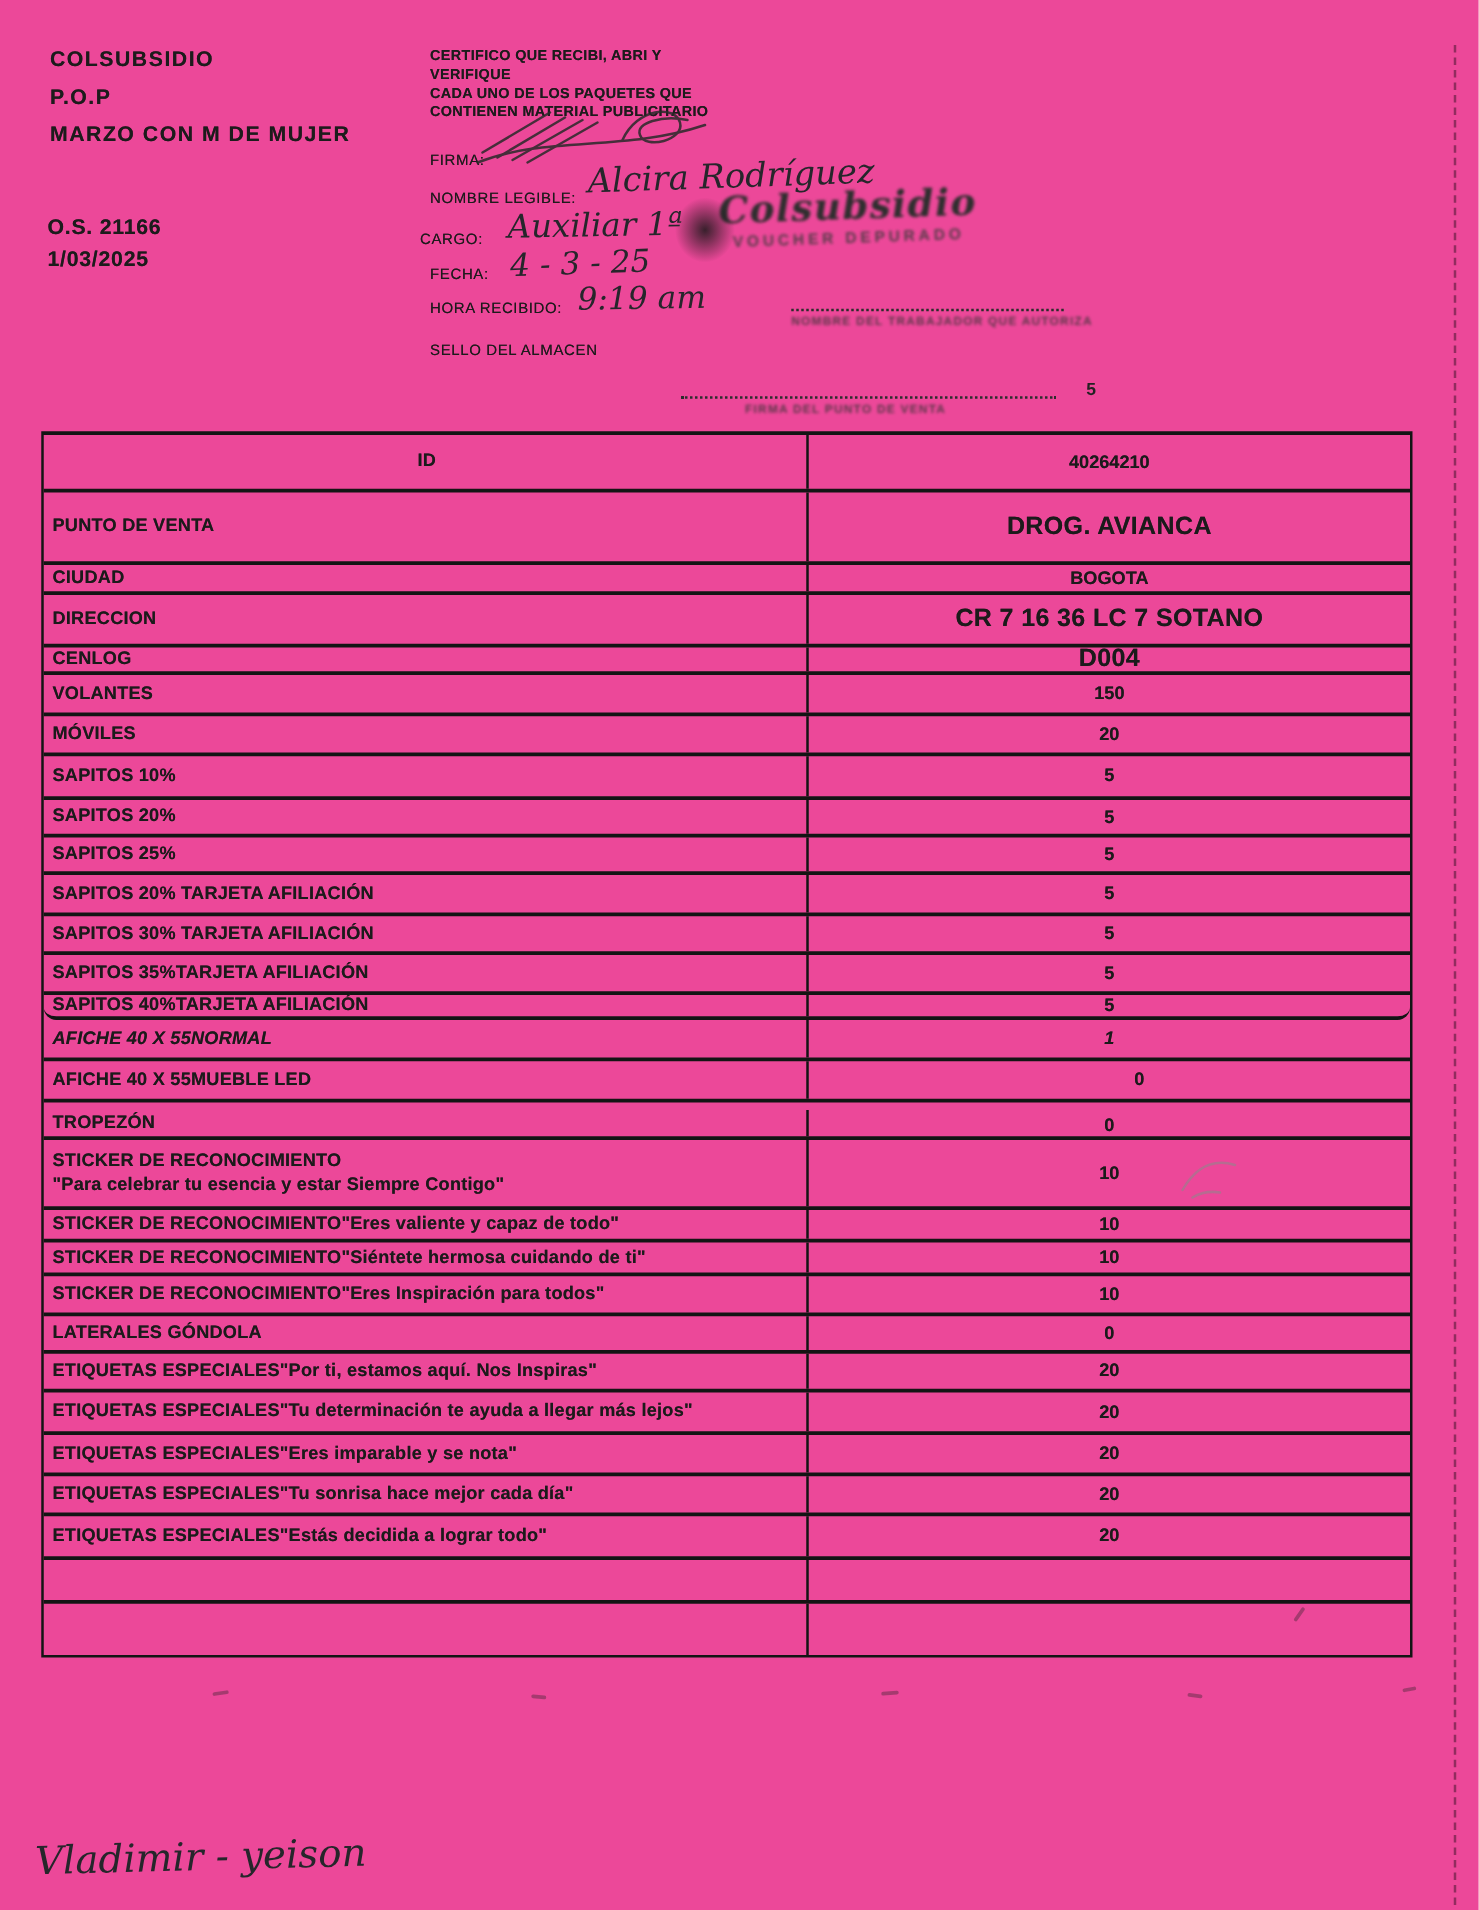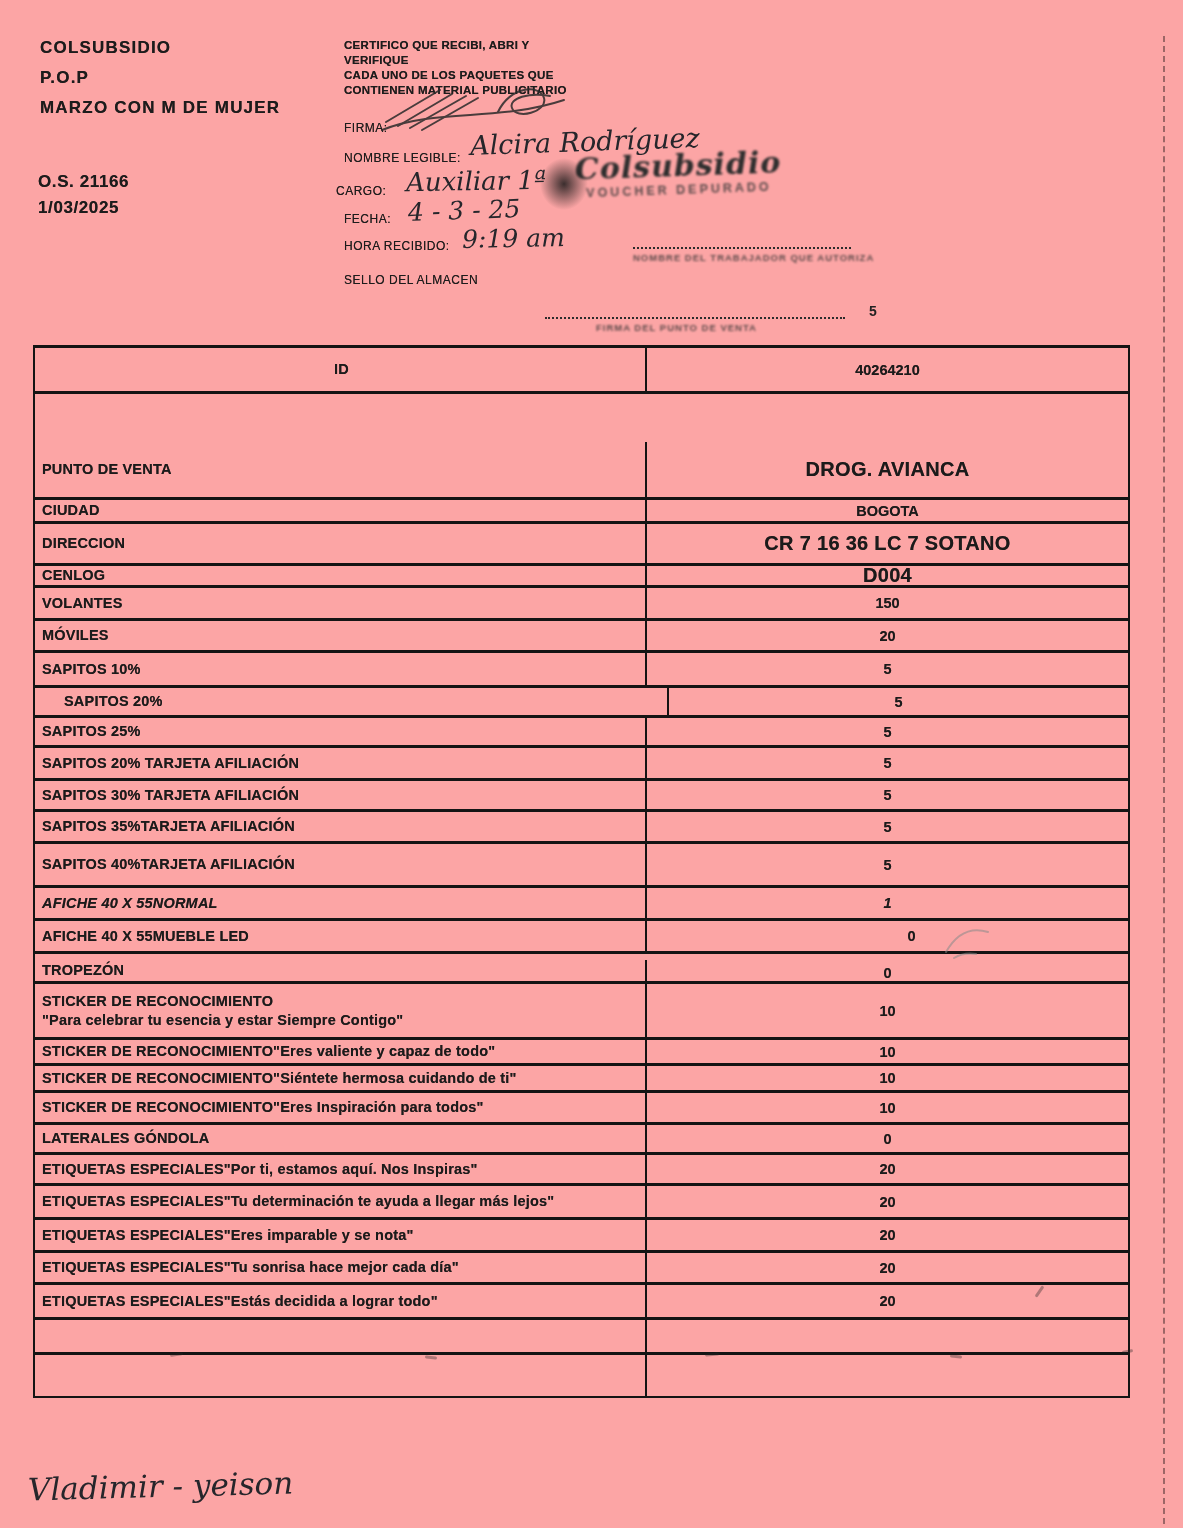--- a/index.html
+++ b/index.html
@@ -1,17 +1,17 @@
 <!DOCTYPE html>
 <html><head>
 <meta charset="utf-8">
 <style>
   html,body{margin:0;padding:0;background:#ffffff;}
   .page{
-    position:relative;width:1183px;height:1528px;background:#fca5a5;
+    position:relative;width:1183px;height:1528px;background:#ec4899;
     font-family:"Liberation Sans",sans-serif;color:#1a1a1a;overflow:hidden;
   }
   .abs{position:absolute;}
   .ink{color:#1c1c1c;text-shadow:0 0 .5px rgba(0,0,0,.65);}
   
   .brandline{font-weight:700;font-size:17px;letter-spacing:1.2px;}
   .osline{font-weight:700;font-size:17px;letter-spacing:.6px;}
   
   .certline{font-weight:700;font-size:11.5px;line-height:15px;letter-spacing:.3px;}
   
@@ -101,21 +101,21 @@
 
   <div class="abs dots" style="left:545px;top:317px;width:300px;"></div>
   <div class="abs blurcap" style="left:596px;top:322px;">FIRMA DEL PUNTO DE VENTA</div>
   <div class="abs pagemark" style="left:869px;top:303px;">5</div>
 
   <div class="pop-table">
       <div class="trow" style="height: 46px;">
         <div class="tcell tlabel tcenter">ID</div>
         <div class="tcell tvalue">40264210</div>
       </div>
-      <div class="trow" style="height: 58px; margin-top: 48px;">
+      <div class="trow" style="height: 58px;">
         <div class="tcell tlabel">PUNTO DE VENTA</div>
         <div class="tcell tvalue tbold">DROG. AVIANCA</div>
       </div>
       <div class="trow" style="height: 24px;">
         <div class="tcell tlabel">CIUDAD</div>
         <div class="tcell tvalue">BOGOTA</div>
       </div>
       <div class="trow" style="height: 42px;">
         <div class="tcell tlabel">DIRECCION</div>
         <div class="tcell tvalue tbold">CR 7 16 36 LC 7 SOTANO</div>
@@ -129,41 +129,41 @@
         <div class="tcell tvalue">150</div>
       </div>
       <div class="trow" style="height: 32px;">
         <div class="tcell tlabel">MÓVILES</div>
         <div class="tcell tvalue">20</div>
       </div>
       <div class="trow" style="height: 35px;">
         <div class="tcell tlabel">SAPITOS 10%</div>
         <div class="tcell tvalue">5</div>
       </div>
-      <div class="trow" style="height: 30px; padding-left: 22px;">
+      <div class="trow" style="height: 30px;">
         <div class="tcell tlabel">SAPITOS 20%</div>
         <div class="tcell tvalue">5</div>
       </div>
       <div class="trow" style="height: 30px;">
         <div class="tcell tlabel">SAPITOS 25%</div>
         <div class="tcell tvalue">5</div>
       </div>
       <div class="trow" style="height: 33px;">
         <div class="tcell tlabel">SAPITOS 20% TARJETA AFILIACIÓN</div>
         <div class="tcell tvalue">5</div>
       </div>
       <div class="trow" style="height: 31px;">
         <div class="tcell tlabel">SAPITOS 30% TARJETA AFILIACIÓN</div>
         <div class="tcell tvalue">5</div>
       </div>
       <div class="trow" style="height: 32px;">
         <div class="tcell tlabel">SAPITOS 35%TARJETA AFILIACIÓN</div>
         <div class="tcell tvalue">5</div>
       </div>
-      <div class="trow" style="height: 44px;">
+      <div class="trow" style="height: 20px; border-radius: 12px;">
         <div class="tcell tlabel">SAPITOS 40%TARJETA AFILIACIÓN</div>
         <div class="tcell tvalue">5</div>
       </div>
       <div class="trow" style="height: 33px; font-style: italic;">
         <div class="tcell tlabel">AFICHE 40 X 55NORMAL</div>
         <div class="tcell tvalue">1</div>
       </div>
       <div class="trow" style="height: 33px; gap: 48px;">
         <div class="tcell tlabel">AFICHE 40 X 55MUEBLE LED</div>
         <div class="tcell tvalue">0</div>

